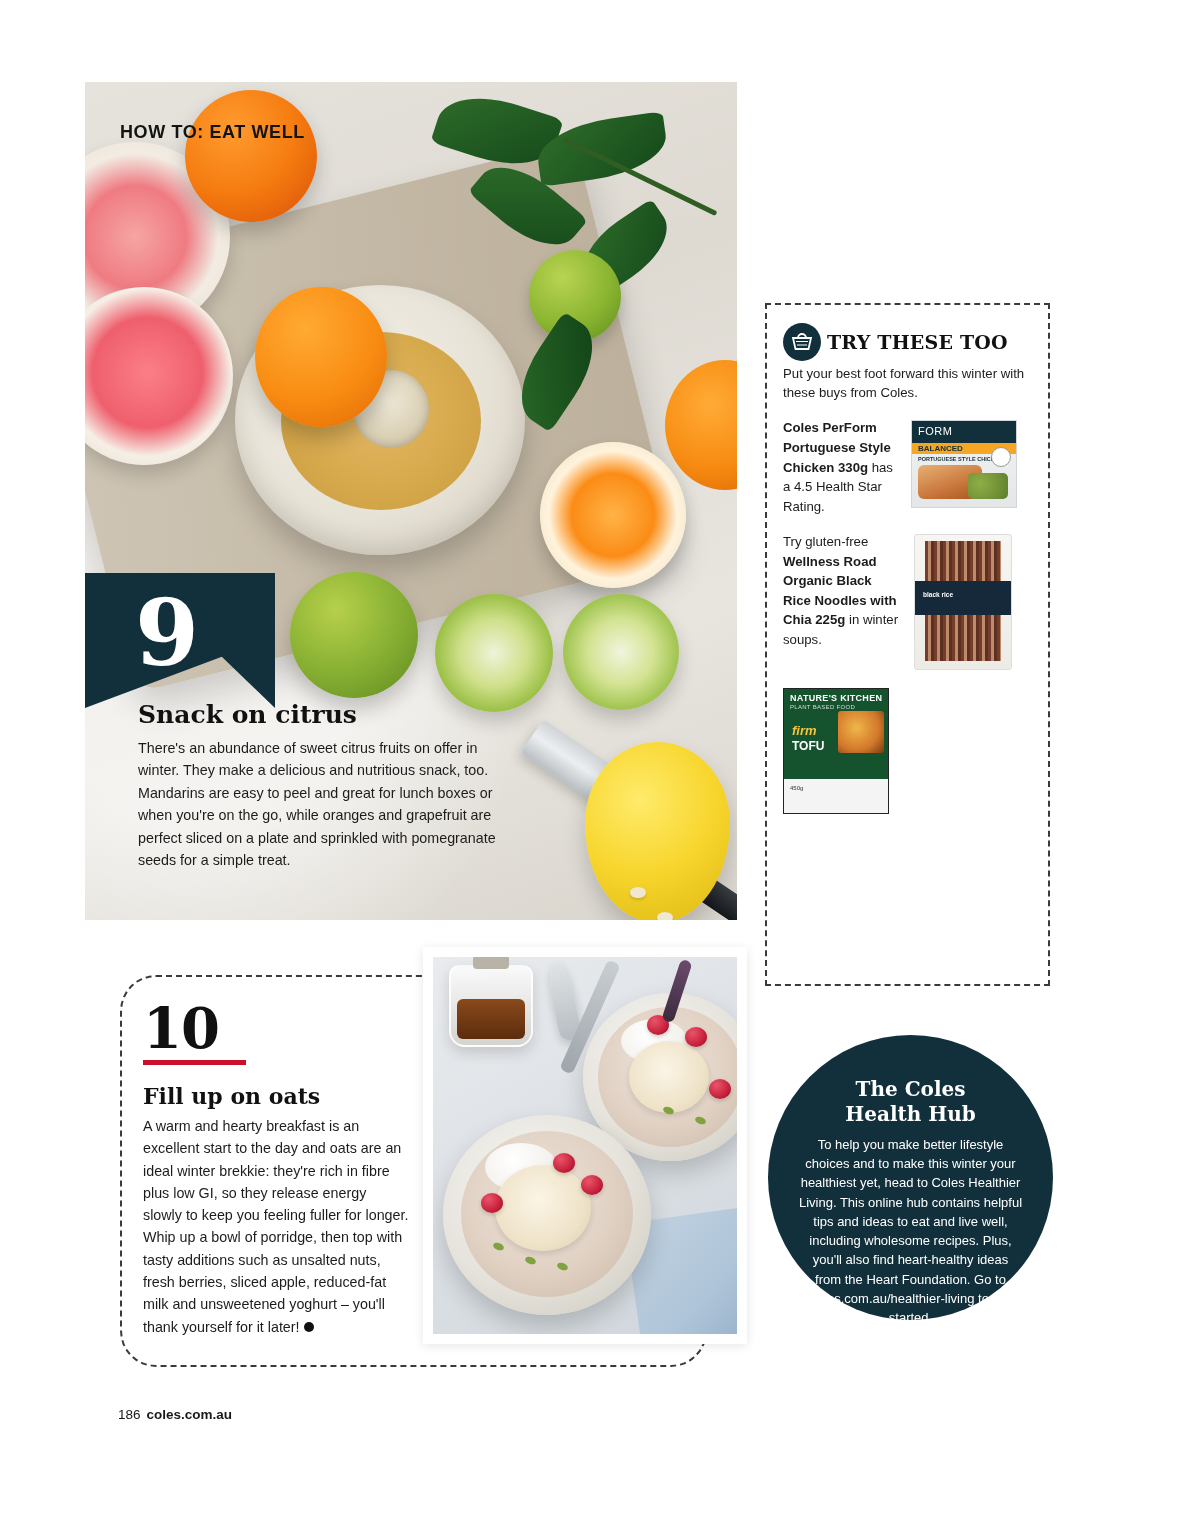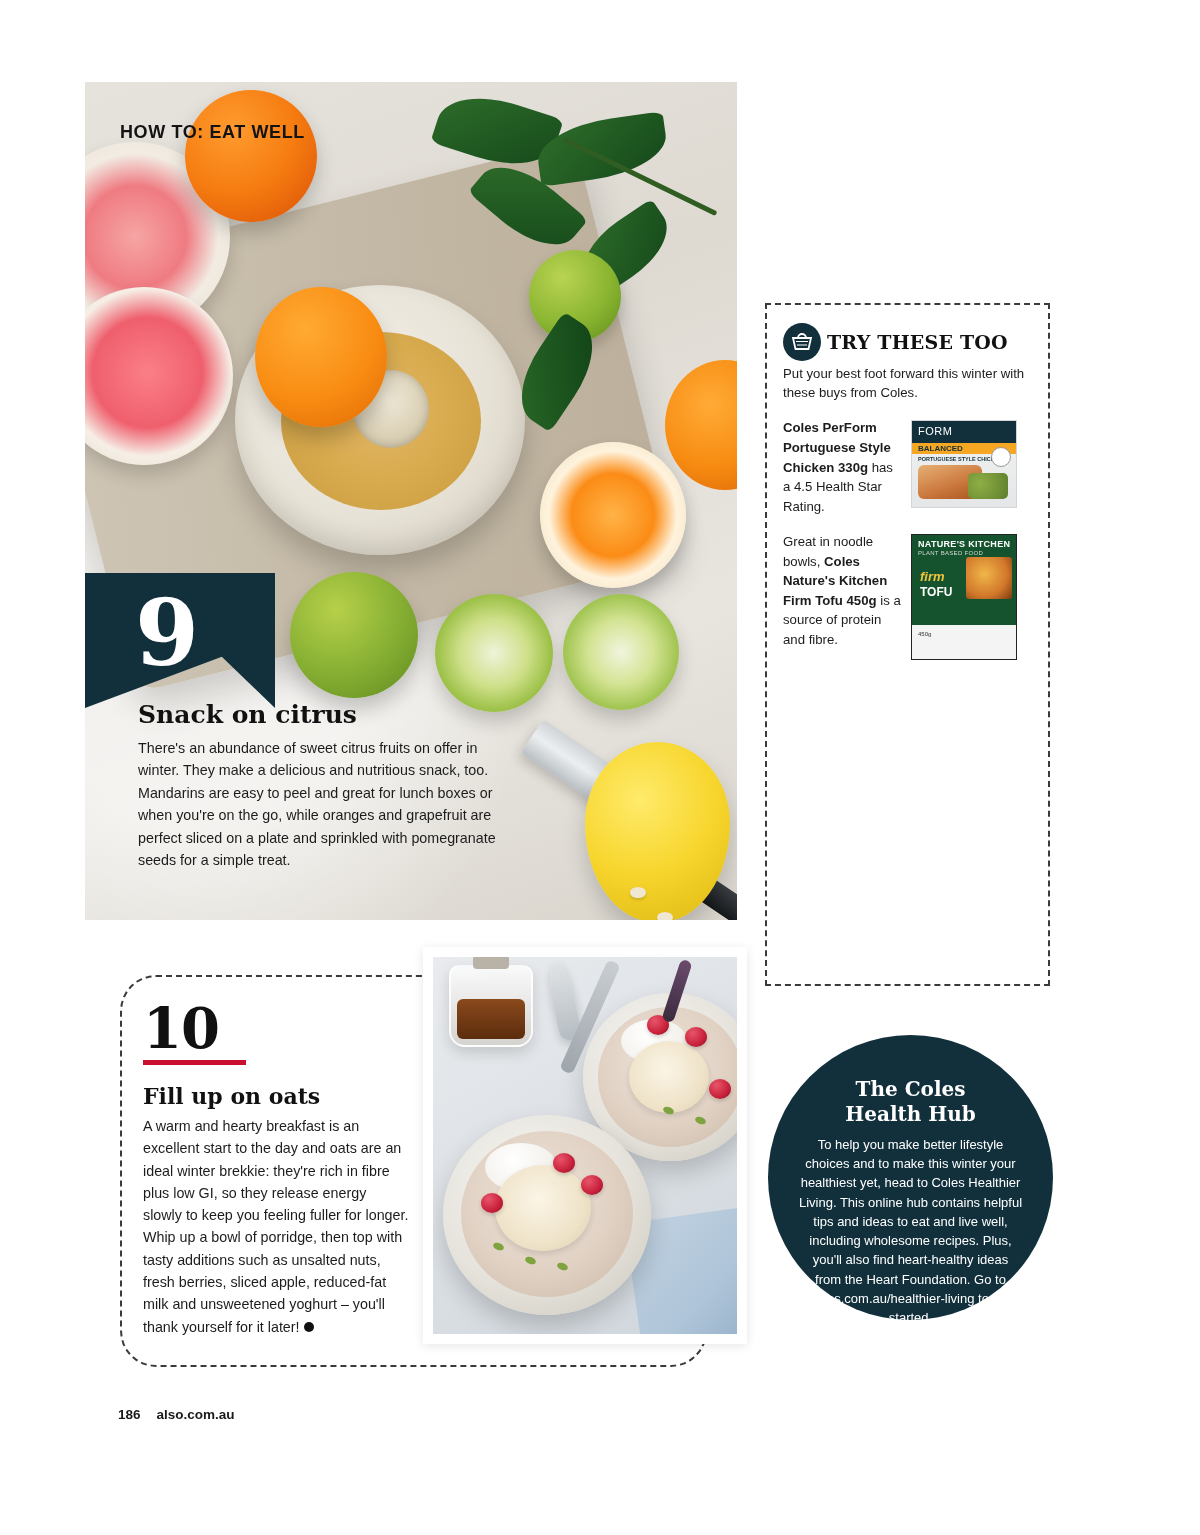--- a/index.html
+++ b/index.html
@@ -511,21 +511,21 @@
 
   
   .footer {
     position: absolute;
     left: 118px;
     top: 1407px;
     font-size: 13.5px;
     font-weight: 700;
     color: #1a1a1a;
   }
-  .footer .pg { margin-right: 16px; font-weight: 700; }
+  .footer .pg { margin-right: 6px; font-weight: 400; }
 </style>
 </head>
 <body>
 
 <div class="hero">
   <div class="hero-bg"></div>
   <div class="board"></div>
   <div class="fruit grapefruit"></div>
   <div class="fruit grapefruit2"></div>
   <div class="bowl"></div>
@@ -588,23 +588,33 @@
           </div>
         <div class="txt">PORTUGUESE STYLE CHICKEN</div>
         <div class="meat"></div>
         <div class="veg"></div>
         <div class="hsr"></div>
       </div>
     </div>
   </div>
 
 
-
   <div class="try-item">
-    <p><span>Great in noodle bowls, </span><b>Coles Nature's Kitchen Firm Tofu 450g</b><span> is a source of protein and fibre.</span></p>
+    <p><span>Try gluten-free </span><b>Wellness Road Organic Black Rice Noodles with Chia 225g</b><span> in winter soups.</span></p>
+    <div class="prod">
+      <div class="pack-noodle">
+        <div class="strands"></div>
+        <div class="label">
+            <i>black rice</i>
+          </div>
+      </div>
+    </div>
+  </div>
+
+  <div class="try-item">
     <div class="prod">
       <div class="pack-tofu">
         <div class="brand">NATURE'S KITCHEN</div>
         <div class="brand2">PLANT BASED FOOD</div>
         <div class="photo"></div>
         <div class="firm">firm</div>
         <div class="tofu">TOFU</div>
         <div class="strip">
             <i>450g</i>
           </div>
@@ -661,14 +671,14 @@
 
 <div class="hub">
   <h3>
     <span>The Coles</span><br>
     <span>Health Hub</span>
   </h3>
   <p>To help you make better lifestyle choices and to make this winter your healthiest yet, head to Coles Healthier Living. This online hub contains helpful tips and ideas to eat and live well, including wholesome recipes. Plus, you'll also find heart-healthy ideas from the Heart Foundation. Go to coles.com.au/healthier-living to get started.</p>
 </div>
 
 <div class="footer">
-  <span class="pg">186</span><span>also.com.au</span>
+  <span class="pg">186</span><span>coles.com.au</span>
 </div>
 
 </body></html>

